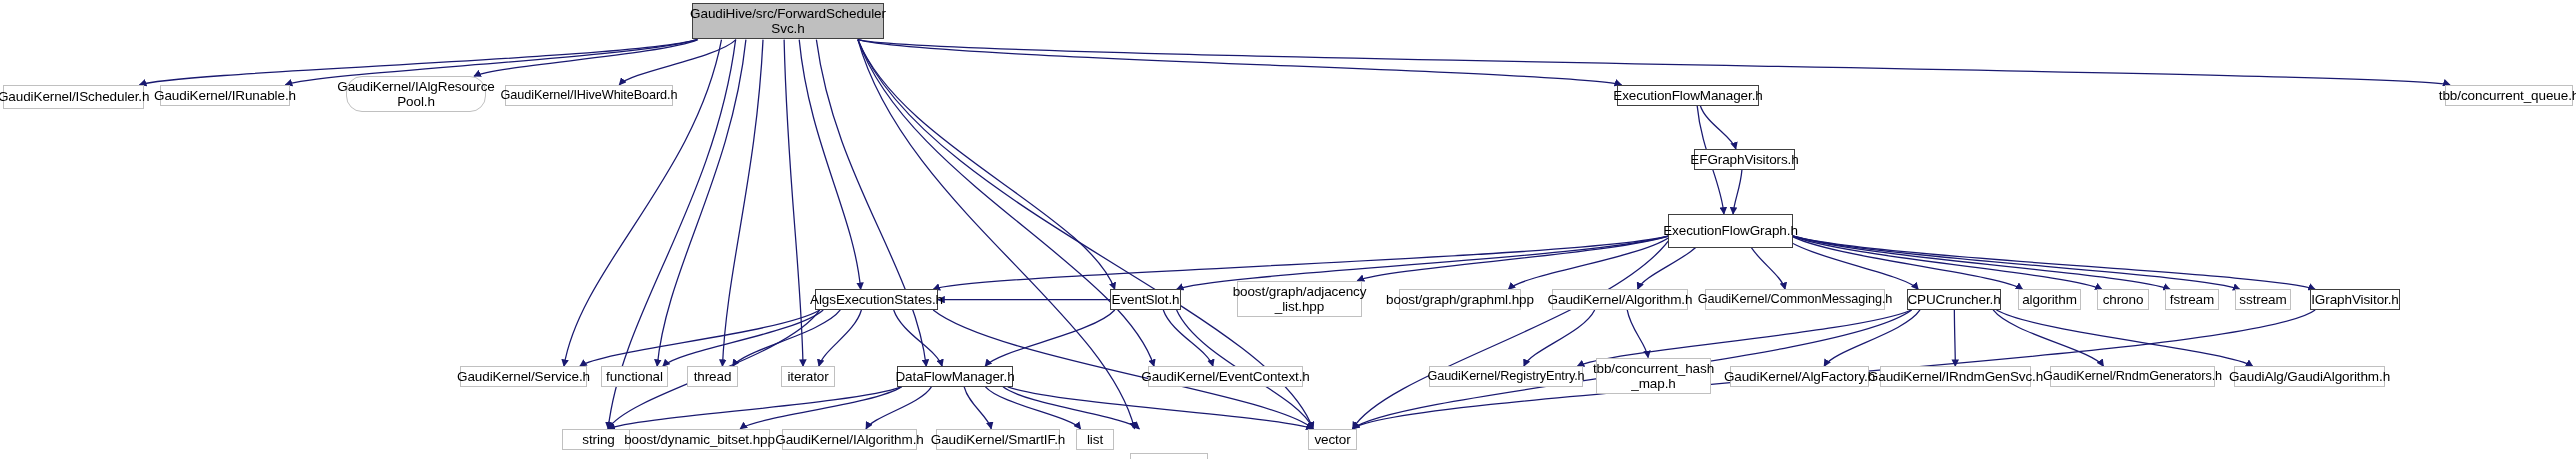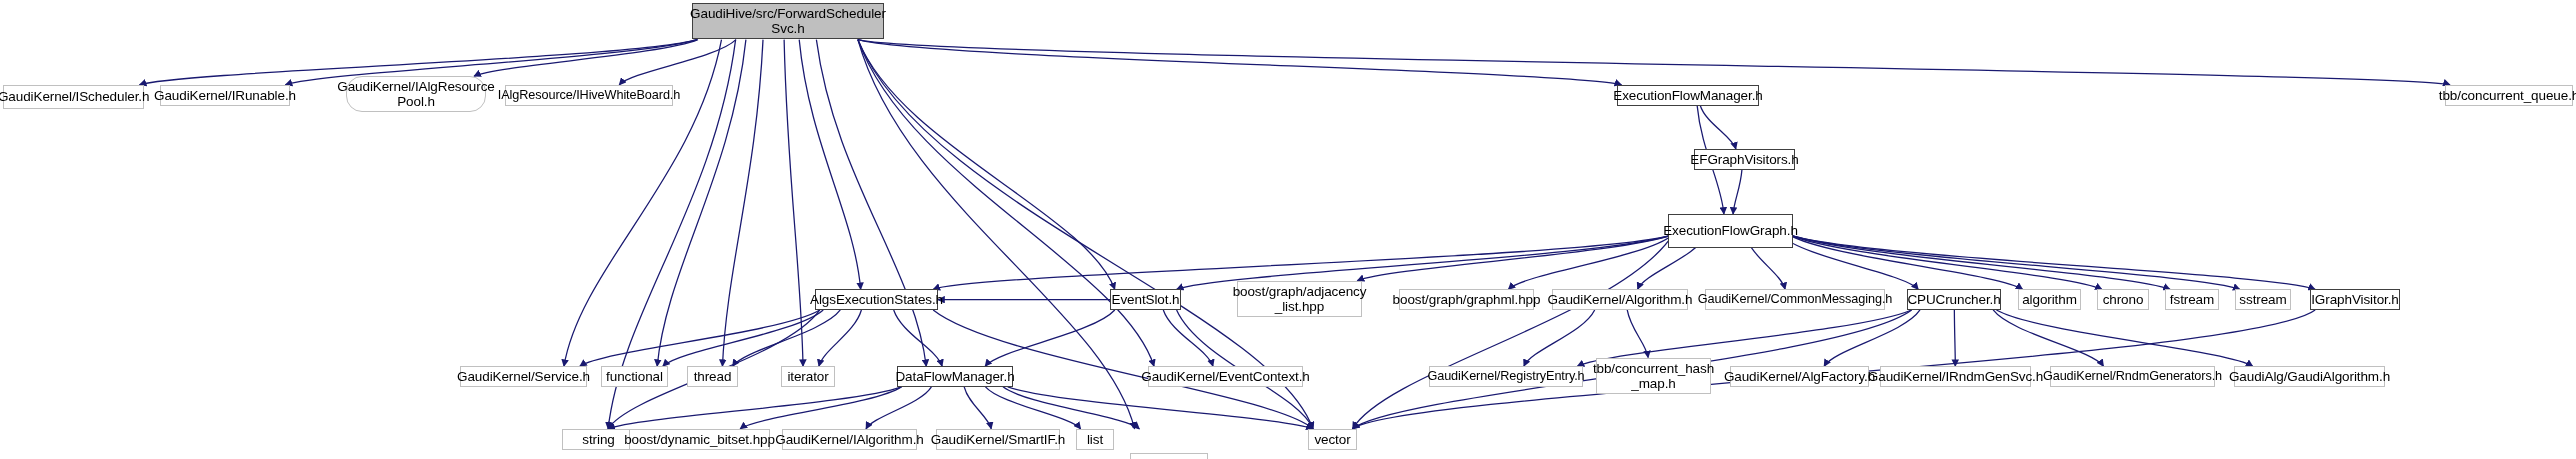--- a/index.html
+++ b/index.html
@@ -125,30 +125,30 @@
         <path d="M 2920,391 C 2837.5,454 1758.5,496 1706,541" fill="none" stroke="#191970" stroke-width="1.6" marker-end="url(#arrow)"></path>
       </g>
   </svg>
   <div id="node-group">
       <div class="node root" style="left: 692px; top: 3.2px; width: 192px; height: 36px;">GaudiHive/src/ForwardScheduler
 Svc.h</div>
       <div class="node" style="left: 3.2px; top: 85px; width: 141px; height: 24px;">GaudiKernel/IScheduler.h</div>
       <div class="node" style="left: 160px; top: 85px; width: 130px; height: 20.6px;">GaudiKernel/IRunable.h</div>
       <div class="node" style="left: 346px; top: 76px; width: 140px; height: 36px; border-radius: 16px;">GaudiKernel/IAlgResource
 Pool.h</div>
-      <div class="node" style="left: 505px; top: 85px; width: 168px; height: 20.6px; font-size: 12.7px;">IAlgResource/IHiveWhiteBoard.h</div>
+      <div class="node" style="left: 505px; top: 85px; width: 168px; height: 20.6px; font-size: 12.7px;">GaudiKernel/IHiveWhiteBoard.h</div>
       <div class="node bold" style="left: 1617px; top: 85px; width: 142px; height: 20.6px;">ExecutionFlowManager.h</div>
       <div class="node" style="left: 2445px; top: 85px; width: 128px; height: 20.6px;">tbb/concurrent_queue.h</div>
       <div class="node bold" style="left: 1694px; top: 149px; width: 101px; height: 20.6px;">EFGraphVisitors.h</div>
       <div class="node bold" style="left: 1668px; top: 214px; width: 125px; height: 34px;">ExecutionFlowGraph.h</div>
       <div class="node bold" style="left: 815px; top: 289px; width: 123px; height: 20.6px;">AlgsExecutionStates.h</div>
       <div class="node bold" style="left: 1110px; top: 289px; width: 71px; height: 20.6px;">EventSlot.h</div>
       <div class="node" style="left: 1237px; top: 281px; width: 125px; height: 36px;">boost/graph/adjacency
 _list.hpp</div>
-      <div class="node" style="left: 1399px; top: 289px; width: 135px; height: 20.6px;">boost/graph/graphml.hpp</div>
+      <div class="node" style="left: 1399px; top: 289px; width: 122px; height: 20.6px;">boost/graph/graphml.hpp</div>
       <div class="node" style="left: 1552px; top: 289px; width: 136px; height: 20.6px;">GaudiKernel/Algorithm.h</div>
       <div class="node" style="left: 1705px; top: 289px; width: 180px; height: 20.6px; font-size: 12.7px;">GaudiKernel/CommonMessaging.h</div>
       <div class="node bold" style="left: 1907px; top: 289px; width: 94px; height: 20.6px;">CPUCruncher.h</div>
       <div class="node" style="left: 2018px; top: 289px; width: 63px; height: 20.6px;">algorithm</div>
       <div class="node" style="left: 2097px; top: 289px; width: 52px; height: 20.6px;">chrono</div>
       <div class="node" style="left: 2165px; top: 289px; width: 54px; height: 20.6px;">fstream</div>
       <div class="node" style="left: 2235px; top: 289px; width: 56px; height: 20.6px;">sstream</div>
       <div class="node bold" style="left: 2310px; top: 289px; width: 90px; height: 20.6px;">IGraphVisitor.h</div>
       <div class="node" style="left: 460px; top: 366px; width: 127px; height: 20.6px;">GaudiKernel/Service.h</div>
       <div class="node" style="left: 601px; top: 366px; width: 67px; height: 20.6px;">functional</div>

